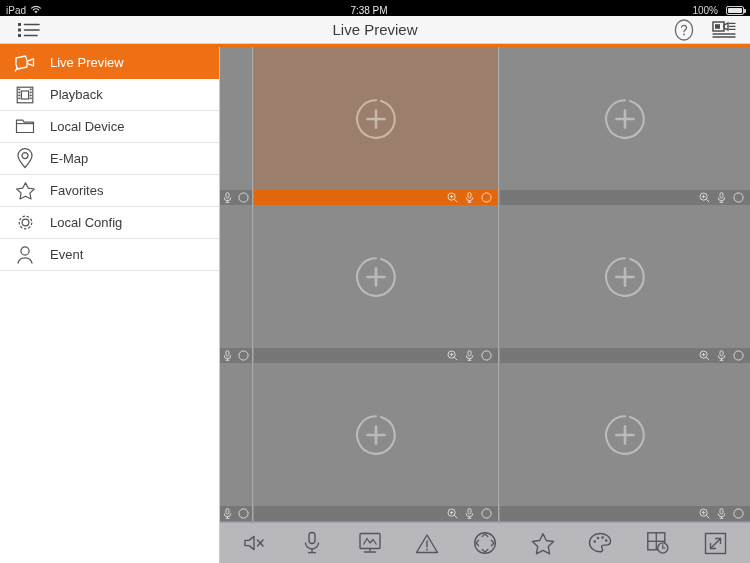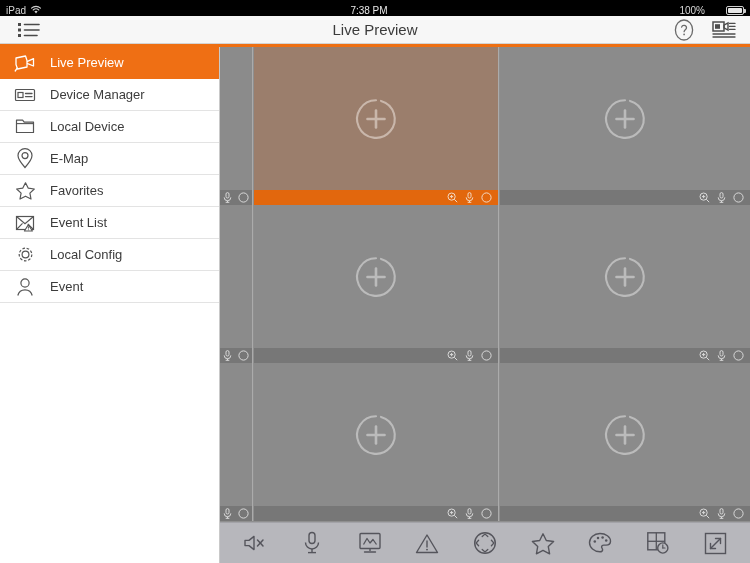--- a/index.html
+++ b/index.html
@@ -13,21 +13,21 @@
   .screen{ position:relative; width:750px; height:563px; overflow:hidden; }
 
   
   .statusbar{
     position:absolute; top:0; left:0; width:750px; height:20px;
     background:#000; color:#d8d8d8; font-size:10px;
     display:flex; align-items:center; padding:0 6px;
   }
   .sb-left{ display:flex; align-items:center; gap:5px; }
   .sb-center{ position:absolute; left:0; right:12px; text-align:center; font-size:10px; color:#e8e8e8; }
-  .sb-right{ margin-left:auto; display:flex; align-items:center; gap:21px; position:relative; z-index:2;}
+  .sb-right{ margin-left:auto; display:flex; align-items:center; gap:8px; position:relative; z-index:2;}
   .wifi{ width:10px; height:8px; position:relative; }
   .batt{
     width:18px; height:9px; border:1px solid #cfcfcf; border-radius:2px;
     position:relative; padding:1px;
   }
   .batt:after{
     content:""; position:absolute; right:-3px; top:2.5px; width:2px; height:4px;
     background:#cfcfcf; border-radius:0 1px 1px 0;
   }
   .batt i{ display:block; width:100%; height:100%; background:#e6e6e6; border-radius:1px; }
@@ -179,34 +179,40 @@
       <span class="side-icon">
         <svg width="22" height="18" viewBox="0 0 22 18">
           <path d="M2 4 L11.5 2 L13 6.5 L13 13 L3.5 15 L2 10.5 Z" fill="none" stroke="#ffffff" stroke-width="1.3" stroke-linejoin="round"></path>
           <path d="M13 7.6 L19.5 4.6 L19.5 12 L13 9.4" fill="none" stroke="#ffffff" stroke-width="1.3" stroke-linejoin="round"></path>
           <line x1="3.2" y1="14.2" x2="1.2" y2="17" stroke="#ffffff" stroke-width="1.3" stroke-linecap="round"></line>
         </svg>
       </span>
       <span>Live Preview</span>
     </div>
 
-
     <div class="side-item">
       <span class="side-icon">
-        <svg width="22" height="16" viewBox="0 0 22 16">
-          <rect x="1.5" y="2.5" width="19" height="11" rx="1" fill="none" stroke="#555" stroke-width="1.2"></rect>
-          <rect x="4" y="5.5" width="5" height="5" fill="none" stroke="#555" stroke-width="1.2"></rect>
-          <g stroke="#555" stroke-width="1.3" stroke-linecap="round">
-            <line x1="11.5" y1="6.5" x2="18" y2="6.5"></line>
-            <line x1="11.5" y1="9.6" x2="18" y2="9.6"></line>
-          </g>
-        </svg>
-      </span>
-      <span>Device Manager</span>
-    </div>
+        <svg width="20" height="20" viewBox="0 0 20 20">
+          <rect x="2.2" y="2.2" width="15.6" height="15.6" fill="none" stroke="#555" stroke-width="1.2"></rect>
+          <rect x="6.4" y="6" width="7.2" height="8" fill="none" stroke="#555" stroke-width="1.2"></rect>
+          <g fill="#555">
+            <rect x="3.3" y="3.6" width="2" height="1.6"></rect>
+              <rect x="3.3" y="6.6" width="2" height="1.6"></rect>
+            <rect x="3.3" y="9.6" width="2" height="1.6"></rect>
+              <rect x="3.3" y="12.6" width="2" height="1.6"></rect>
+            <rect x="14.7" y="3.6" width="2" height="1.6"></rect>
+              <rect x="14.7" y="6.6" width="2" height="1.6"></rect>
+            <rect x="14.7" y="9.6" width="2" height="1.6"></rect>
+              <rect x="14.7" y="12.6" width="2" height="1.6"></rect>
+          </g>
+        </svg>
+      </span>
+      <span>Playback</span>
+    </div>
+
 
     <div class="side-item">
       <span class="side-icon">
         <svg width="20" height="17" viewBox="0 0 20 17">
           <path d="M1.5 4.2 L1.5 14.5 L18.5 14.5 L18.5 4.2 L9.2 4.2 L7.6 2.2 L1.5 2.2 Z" fill="none" stroke="#555" stroke-width="1.2" stroke-linejoin="round"></path>
           <line x1="1.5" y1="5.6" x2="18.5" y2="5.6" stroke="#555" stroke-width="1.1"></line>
         </svg>
       </span>
       <span>Local Device</span>
     </div>
@@ -223,33 +229,20 @@
 
     <div class="side-item">
       <span class="side-icon">
         <svg width="21" height="20" viewBox="0 0 21 20">
           <path d="M10.5 1.8 L13.3 7.2 L19.3 8 L14.9 12.1 L16 18 L10.5 15.2 L5 18 L6.1 12.1 L1.7 8 L7.7 7.2 Z" fill="none" stroke="#555" stroke-width="1.2" stroke-linejoin="round"></path>
         </svg>
       </span>
       <span>Favorites</span>
     </div>
 
-    <div class="side-item">
-      <span class="side-icon">
-        <svg width="21" height="18" viewBox="0 0 21 18">
-          <rect x="1.5" y="2.5" width="17" height="13" fill="none" stroke="#555" stroke-width="1.2"></rect>
-          <path d="M1.5 2.5 L10 9.6 L18.5 2.5" fill="none" stroke="#555" stroke-width="1.2"></path>
-          <path d="M1.5 15.5 L7.5 9.4 M18.5 15.5 L12.8 9.8" fill="none" stroke="#555" stroke-width="1.1"></path>
-          <path d="M13.4 10.6 L17.4 17 L9.4 17 Z" fill="#ffffff" stroke="#555" stroke-width="1.1" stroke-linejoin="round"></path>
-          <line x1="13.4" y1="12.4" x2="13.4" y2="14.6" stroke="#555" stroke-width="1"></line>
-          <circle cx="13.4" cy="15.7" r="0.55" fill="#555"></circle>
-        </svg>
-      </span>
-      <span>Event List</span>
-    </div>
 
     <div class="side-item">
       <span class="side-icon">
         <svg width="21" height="21" viewBox="0 0 21 21">
           <g fill="none" stroke="#555" stroke-width="1.2">
             <circle cx="10.5" cy="10.5" r="6.3" stroke-dasharray="2.6 1.7"></circle>
             <circle cx="10.5" cy="10.5" r="3.4"></circle>
           </g>
         </svg>
       </span>

